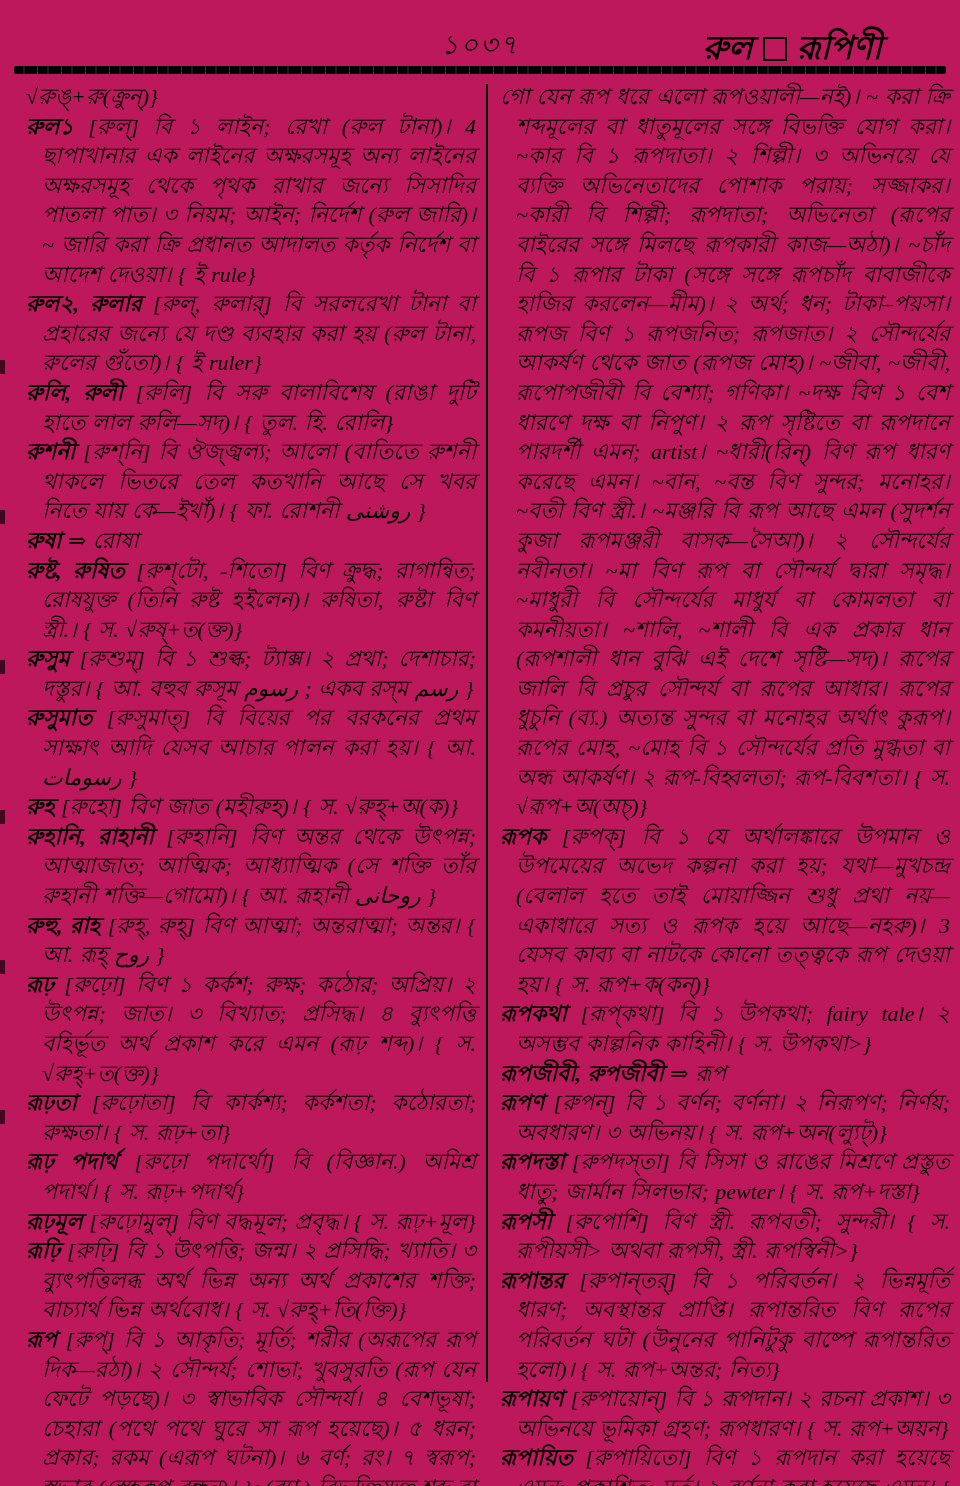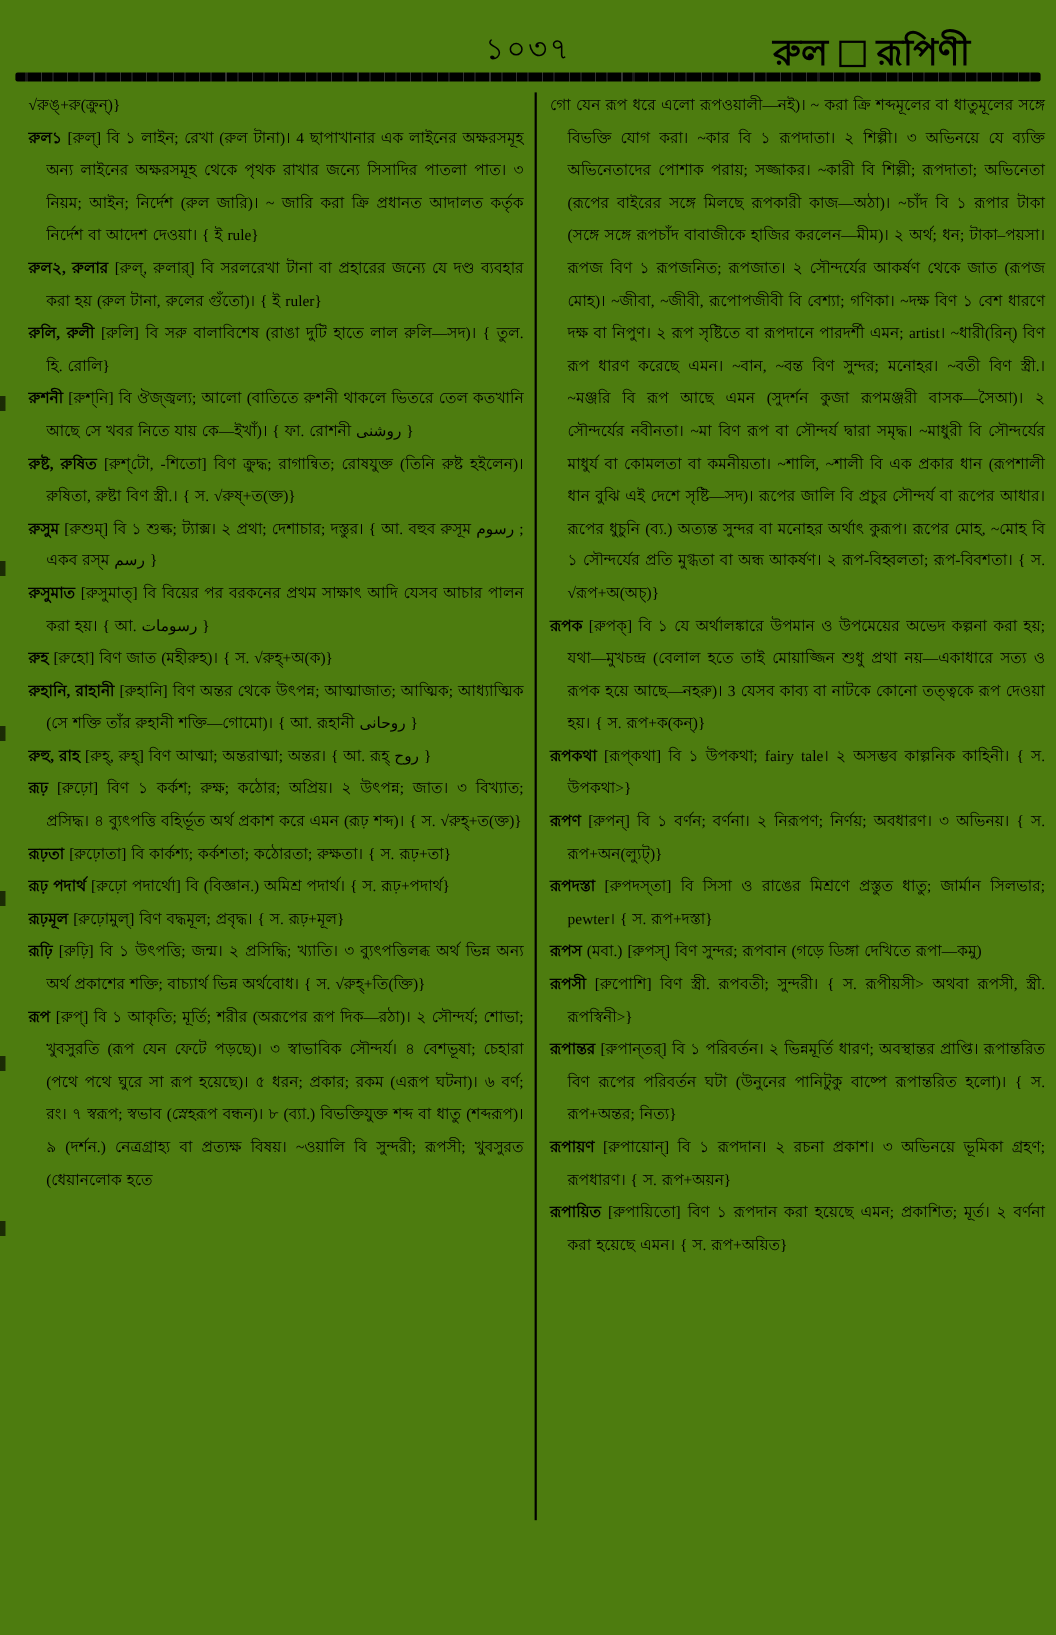--- a/index.html
+++ b/index.html
@@ -9,21 +9,22 @@
     height: 1486px;
     background: #ffffff;
     color: #000000;
     font-family: "Liberation Serif", "DejaVu Serif", serif;
   }
   .page {
     position: relative;
     width: 960px;
     height: 1486px;
     overflow: hidden;
-    background: #4d7c0f;
+    background: #be185d;
+    font-style: italic;
   }
   
   .header {
     position: relative;
     height: 64px;
   }
   .page-number {
     position: absolute;
     top: 24px;
     left: 0;
@@ -77,21 +78,21 @@
   .col-divider {
     flex: 0 0 2px;
     width: 2px;
     background: #000;
     margin-top: 2px;
     height: 1298px;
   }
   
   .entry {
     margin: 0;
-    font-size: 14px;
+    font-size: 22px;
     line-height: 29.6px;
     text-align: justify;
     padding-left: 16px;
     text-indent: -16px;
     word-spacing: 1px;
   }
   .entry .headword { font-weight: bold; }
   .entry .body { font-weight: normal; }
   
   .scan-edge {
@@ -129,20 +130,21 @@
   <p class="entry"><b class="headword"></b><span class="body">√রুঙ্‌+রু(ক্রুন্‌)}</span></p>
 
   <p class="entry"><b class="headword">রুল১</b><span class="body"> [রুল্‌] বি ১ লাইন; রেখা (রুল টানা)। 4 ছাপাখানার এক লাইনের অক্ষরসমূহ অন্য লাইনের অক্ষরসমূহ থেকে পৃথক রাখার জন্যে সিসাদির পাতলা পাত। ৩ নিয়ম; আইন; নির্দেশ (রুল জারি)। ~ জারি করা ক্রি প্রধানত আদালত কর্তৃক নির্দেশ বা আদেশ দেওয়া। { ই rule}</span></p>
 
   <p class="entry"><b class="headword">রুল২, রুলার</b><span class="body"> [রুল্‌, রুলার্‌] বি সরলরেখা টানা বা প্রহারের জন্যে যে দণ্ড ব্যবহার করা হয় (রুল টানা, রুলের গুঁতো)। { ই ruler}</span></p>
 
   <p class="entry"><b class="headword">রুলি, রুলী</b><span class="body"> [রুলি] বি সরু বালাবিশেষ (রাঙা দুটি হাতে লাল রুলি—সদ)। { তুল. হি. রোলি}</span></p>
 
   <p class="entry"><b class="headword">রুশনী</b><span class="body"> [রুশ্‌নি] বি ঔজ্জ্বল্য; আলো (বাতিতে রুশনী থাকলে ভিতরে তেল কতখানি আছে সে খবর নিতে যায় কে—ইখাঁ)। { ফা. রোশনী روشنى }</span></p>
 
+  <p class="entry"><b class="headword">রুষা</b><span class="body"> ⇒ রোষা</span></p>
 
   <p class="entry"><b class="headword">রুষ্ট, রুষিত</b><span class="body"> [রুশ্‌টো, -শিতো] বিণ ক্রুদ্ধ; রাগান্বিত; রোষযুক্ত (তিনি রুষ্ট হইলেন)। রুষিতা, রুষ্টা বিণ স্ত্রী.। { স. √রুষ্‌+ত(ক্ত)}</span></p>
 
   <p class="entry"><b class="headword">রুসুম</b><span class="body"> [রুশুম্‌] বি ১ শুল্ক; ট্যাক্স। ২ প্রথা; দেশাচার; দস্তুর। { আ. বহুব রুসূম رسوم ; একব রস্‌ম رسم }</span></p>
 
   <p class="entry"><b class="headword">রুসুমাত</b><span class="body"> [রুসুমাত্‌] বি বিয়ের পর বরকনের প্রথম সাক্ষাৎ আদি যেসব আচার পালন করা হয়। { আ. رسومات }</span></p>
 
   <p class="entry"><b class="headword">রুহ</b><span class="body"> [রুহো] বিণ জাত (মহীরুহ)। { স. √রুহ্‌+অ(ক)}</span></p>
 
   <p class="entry"><b class="headword">রুহানি, রাহানী</b><span class="body"> [রুহানি] বিণ অন্তর থেকে উৎপন্ন; আত্মাজাত; আত্মিক; আধ্যাত্মিক (সে শক্তি তাঁর রুহানী শক্তি—গোমো)। { আ. রূহানী روحانى }</span></p>
@@ -163,26 +165,26 @@
   <p class="entry"><b class="headword">রূপ</b><span class="body"> [রুপ্‌] বি ১ আকৃতি; মূর্তি; শরীর (অরূপের রূপ দিক—রঠা)। ২ সৌন্দর্য; শোভা; খুবসুরতি (রূপ যেন ফেটে পড়ছে)। ৩ স্বাভাবিক সৌন্দর্য। ৪ বেশভূষা; চেহারা (পথে পথে ঘুরে সা রূপ হয়েছে)। ৫ ধরন; প্রকার; রকম (এরূপ ঘটনা)। ৬ বর্ণ; রং। ৭ স্বরূপ; স্বভাব (স্নেহরূপ বন্ধন)। ৮ (ব্যা.) বিভক্তিযুক্ত শব্দ বা ধাতু (শব্দরূপ)। ৯ (দর্শন.) নেত্রগ্রাহ্য বা প্রত্যক্ষ বিষয়। ~ওয়ালি বি সুন্দরী; রূপসী; খুবসুরত (ধেয়ানলোক হতে</span></p>
 </div>
     <div class="col-divider"></div>
     <div class="col col-right" id="col-right">
   <p class="entry"><b class="headword"></b><span class="body">গো যেন রূপ ধরে এলো রূপওয়ালী—নই)। ~ করা ক্রি শব্দমূলের বা ধাতুমূলের সঙ্গে বিভক্তি যোগ করা। ~কার বি ১ রূপদাতা। ২ শিল্পী। ৩ অভিনয়ে যে ব্যক্তি অভিনেতাদের পোশাক পরায়; সজ্জাকর। ~কারী বি শিল্পী; রূপদাতা; অভিনেতা (রূপের বাইরের সঙ্গে মিলছে রূপকারী কাজ—অঠা)। ~চাঁদ বি ১ রূপার টাকা (সঙ্গে সঙ্গে রূপচাঁদ বাবাজীকে হাজির করলেন—মীম)। ২ অর্থ; ধন; টাকা–পয়সা। রূপজ বিণ ১ রূপজনিত; রূপজাত। ২ সৌন্দর্যের আকর্ষণ থেকে জাত (রূপজ মোহ)। ~জীবা, ~জীবী, রূপোপজীবী বি বেশ্যা; গণিকা। ~দক্ষ বিণ ১ বেশ ধারণে দক্ষ বা নিপুণ। ২ রূপ সৃষ্টিতে বা রূপদানে পারদর্শী এমন; artist। ~ধারী(রিন্‌) বিণ রূপ ধারণ করেছে এমন। ~বান, ~বন্ত বিণ সুন্দর; মনোহর। ~বতী বিণ স্ত্রী.। ~মঞ্জরি বি রূপ আছে এমন (সুদর্শন কুজা রূপমঞ্জরী বাসক—সৈআ)। ২ সৌন্দর্যের নবীনতা। ~মা বিণ রূপ বা সৌন্দর্য দ্বারা সমৃদ্ধ। ~মাধুরী বি সৌন্দর্যের মাধুর্য বা কোমলতা বা কমনীয়তা। ~শালি, ~শালী বি এক প্রকার ধান (রূপশালী ধান বুঝি এই দেশে সৃষ্টি—সদ)। রূপের জালি বি প্রচুর সৌন্দর্য বা রূপের আধার। রূপের ধুচুনি (ব্য.) অত্যন্ত সুন্দর বা মনোহর অর্থাৎ কুরূপ। রূপের মোহ, ~মোহ বি ১ সৌন্দর্যের প্রতি মুগ্ধতা বা অন্ধ আকর্ষণ। ২ রূপ-বিহ্বলতা; রূপ-বিবশতা। { স. √রূপ+অ(অচ্‌)}</span></p>
 
   <p class="entry"><b class="headword">রূপক</b><span class="body"> [রুপক্‌] বি ১ যে অর্থালঙ্কারে উপমান ও উপমেয়ের অভেদ কল্পনা করা হয়; যথা—মুখচন্দ্র (বেলাল হতে তাই মোয়াজ্জিন শুধু প্রথা নয়—একাধারে সত্য ও রূপক হয়ে আছে—নহরু)। 3 যেসব কাব্য বা নাটকে কোনো তত্ত্বকে রূপ দেওয়া হয়। { স. রূপ+ক(কন্‌)}</span></p>
 
   <p class="entry"><b class="headword">রূপকথা</b><span class="body"> [রূপ্‌কথা] বি ১ উপকথা; fairy tale। ২ অসম্ভব কাল্পনিক কাহিনী। { স. উপকথা&gt;}</span></p>
 
+  <p class="entry"><b class="headword">রূপজীবী, রুপজীবী</b><span class="body"> ⇒ রূপ</span></p>
 
   <p class="entry"><b class="headword">রূপণ</b><span class="body"> [রুপন্‌] বি ১ বর্ণন; বর্ণনা। ২ নিরূপণ; নির্ণয়; অবধারণ। ৩ অভিনয়। { স. রূপ+অন(ল্যুট্‌)}</span></p>
 
   <p class="entry"><b class="headword">রূপদস্তা</b><span class="body"> [রুপদস্‌তা] বি সিসা ও রাঙের মিশ্রণে প্রস্তুত ধাতু; জার্মান সিলভার; pewter। { স. রূপ+দস্তা}</span></p>
 
-  <p class="entry"><b class="headword">রূপস</b><span class="body"> (মবা.) [রুপস্‌] বিণ সুন্দর; রূপবান (গড়ে ডিঙ্গা দেখিতে রূপা—কমু)</span></p>
 
   <p class="entry"><b class="headword">রূপসী</b><span class="body"> [রুপোশি] বিণ স্ত্রী. রূপবতী; সুন্দরী। { স. রূপীয়সী&gt; অথবা রূপসী, স্ত্রী. রূপস্বিনী&gt;}</span></p>
 
 
   <p class="entry"><b class="headword">রূপান্তর</b><span class="body"> [রুপান্‌তর্‌] বি ১ পরিবর্তন। ২ ভিন্নমূর্তি ধারণ; অবস্থান্তর প্রাপ্তি। রূপান্তরিত বিণ রূপের পরিবর্তন ঘটা (উনুনের পানিটুকু বাষ্পে রূপান্তরিত হলো)। { স. রূপ+অন্তর; নিত্য}</span></p>
 
   <p class="entry"><b class="headword">রূপায়ণ</b><span class="body"> [রুপায়োন্‌] বি ১ রূপদান। ২ রচনা প্রকাশ। ৩ অভিনয়ে ভূমিকা গ্রহণ; রূপধারণ। { স. রূপ+অয়ন}</span></p>
 
   <p class="entry"><b class="headword">রূপায়িত</b><span class="body"> [রুপায়িতো] বিণ ১ রূপদান করা হয়েছে এমন; প্রকাশিত; মূর্ত। ২ বর্ণনা করা হয়েছে এমন। { স. রূপ+অয়িত}</span></p>
 

